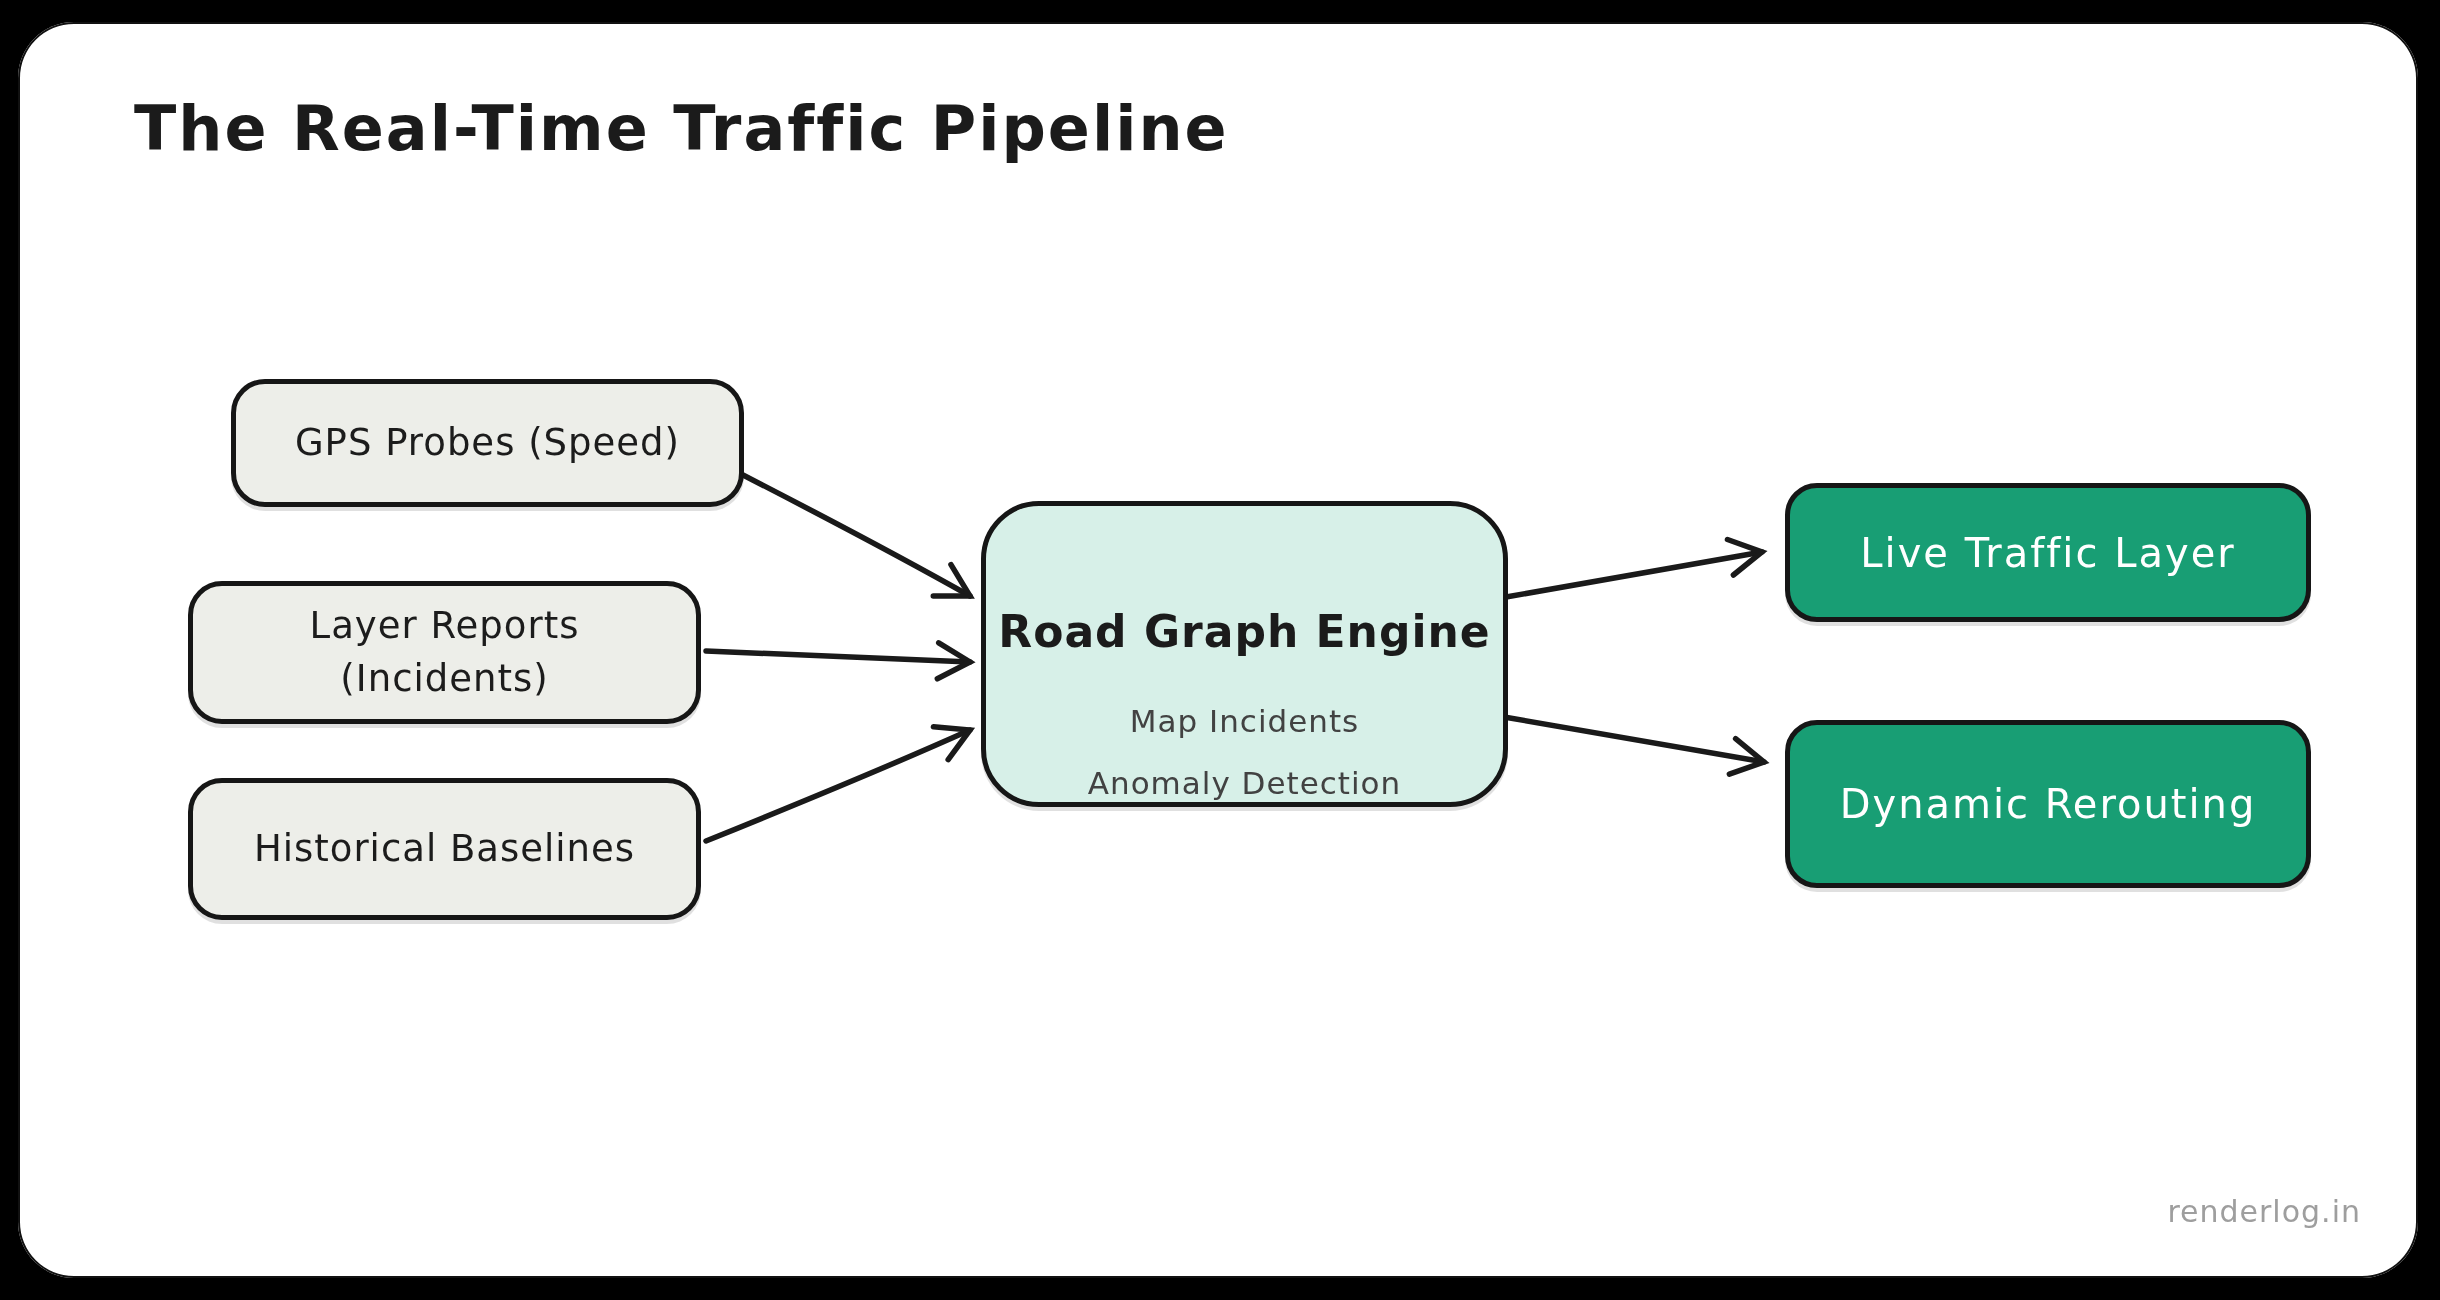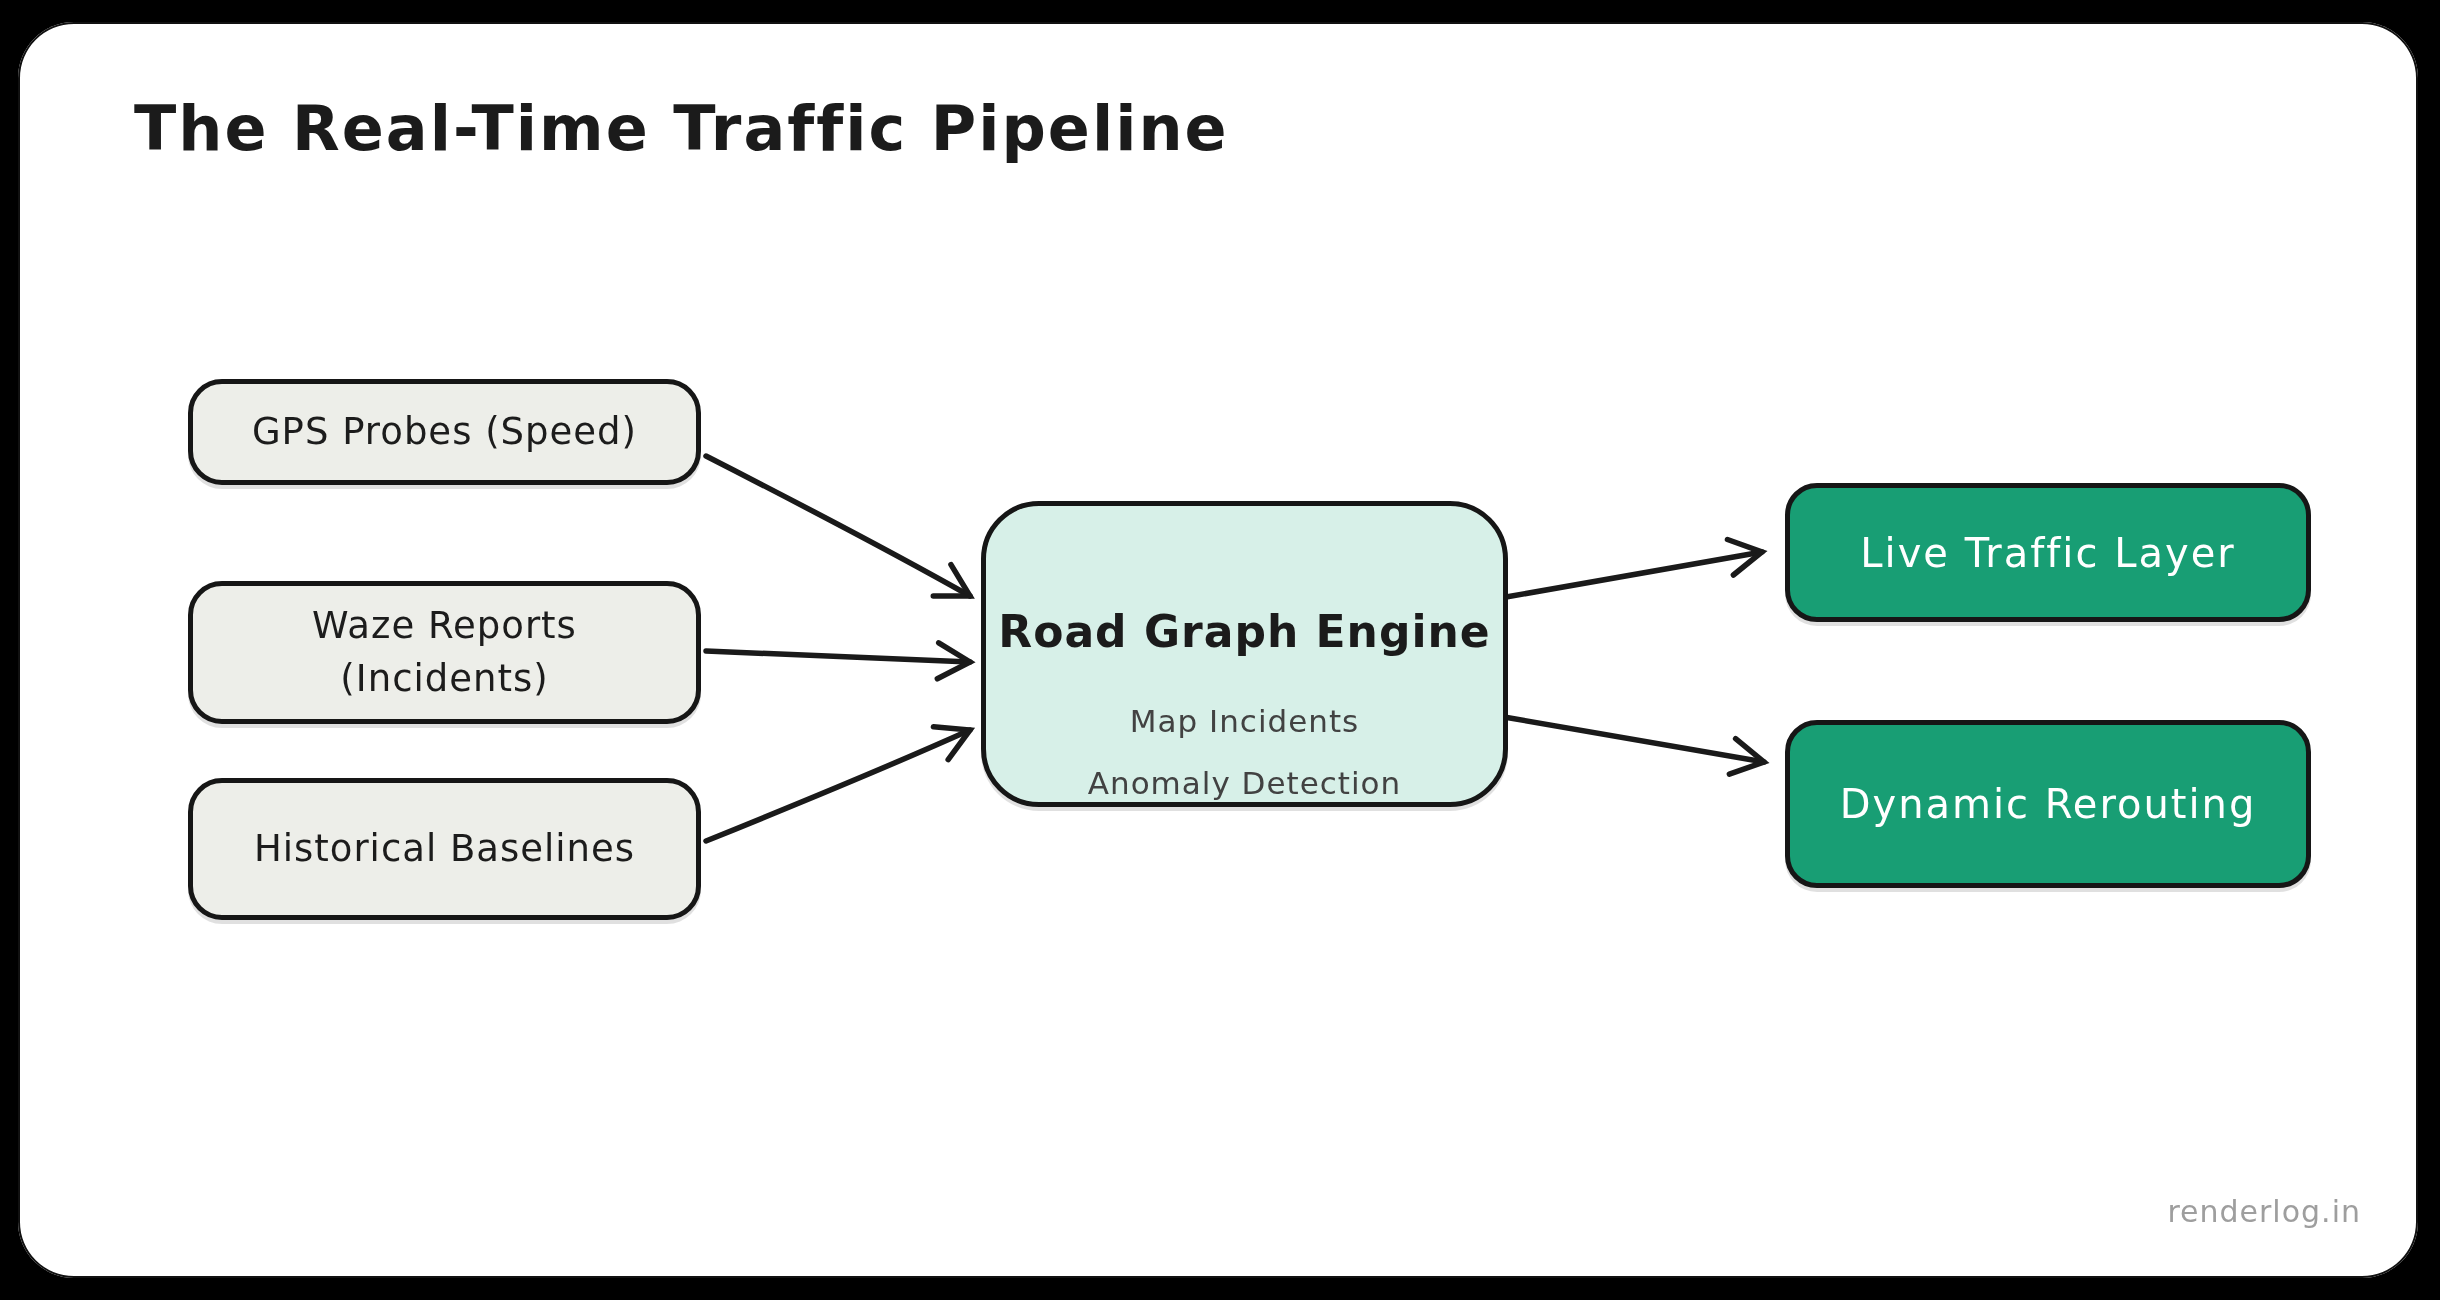--- a/index.html
+++ b/index.html
@@ -77,21 +77,21 @@
     left: 188px;
     width: 513px;
     border-radius: 34px;
     background: #edeee9;
     color: #1c1c1c;
     font-size: 37px;
     font-weight: 500;
     letter-spacing: 1px;
     line-height: 1.42;
   }
-  .src.n1 { top: 379px; height: 106px; }
+  .src.n1 { top: 379px; height: 128px; margin-left: 43px; }
   .src.n2 { top: 581px; height: 143px; }
   .src.n3 { top: 778px; height: 142px; }
   .engine {
     left: 981px;
     top: 501px;
     width: 527px;
     height: 306px;
     border-radius: 58px;
     background: #d7f0e8;
     justify-content: flex-start;
@@ -152,21 +152,21 @@
     <path d="M706 841 C 800 803, 892 765, 970 730" marker-end="url(#ah)"></path>
     <path d="M1506 597 C 1600 580, 1690 564, 1762 552" marker-end="url(#ah)"></path>
     <path d="M1504 717 C 1600 733, 1690 749, 1764 762" marker-end="url(#ah)"></path>
   </svg>
 
   <div class="node src n1">
     <span>GPS Probes (Speed)</span>
   </div>
 
   <div class="node src n2">
-    <span>Waze Reports</span>
+    <span>Layer Reports</span>
     <span>(Incidents)</span>
   </div>
 
   <div class="node src n3">
     <span>Historical Baselines</span>
   </div>
 
   <div class="node engine">
     <div class="engine-title">Road Graph Engine</div>
     <div class="engine-feature f1">Map Incidents</div>

